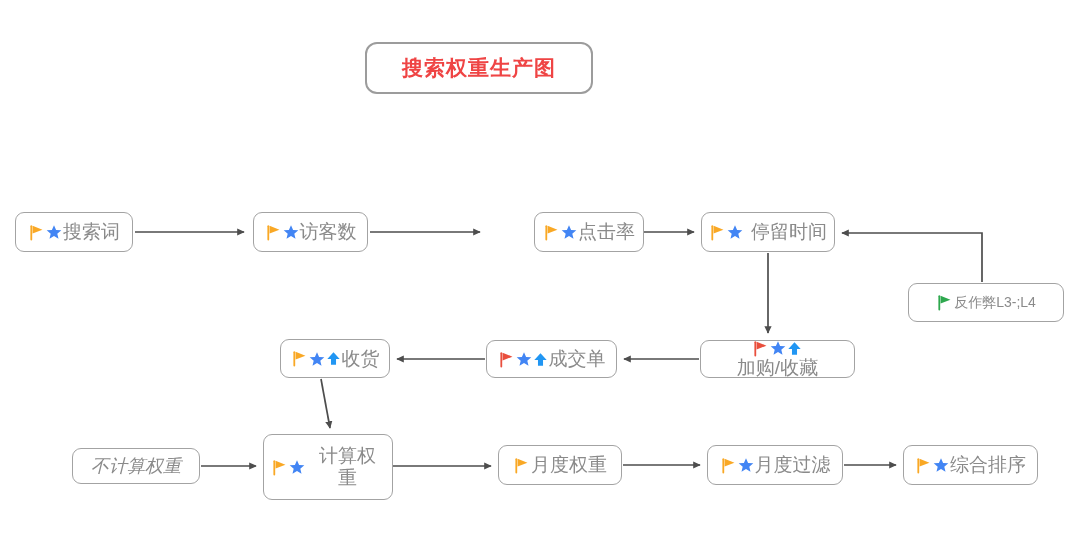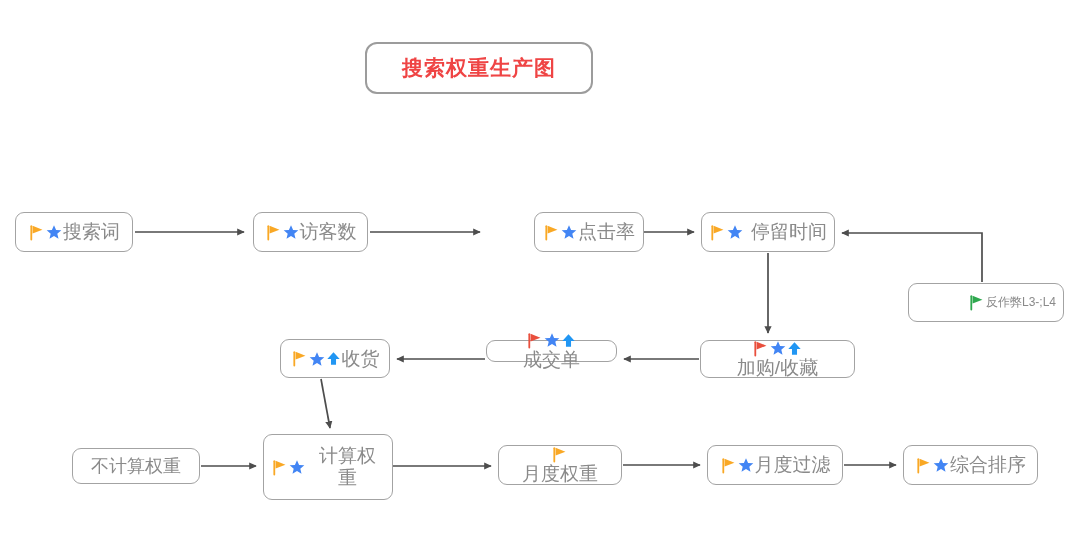--- a/index.html
+++ b/index.html
@@ -123,21 +123,21 @@
         </span>
         <span class="icon">
           <svg width="16" height="16" viewBox="0 0 16 16">
             <polygon points="8,1.2 10.1,5.9 15.3,6.3 11.3,9.7 12.5,14.8 8,12.1 3.5,14.8 4.7,9.7 0.7,6.3 5.9,5.9" fill="#4285F4"></polygon>
           </svg>
         </span>
       </span>
     <span class="label">停留时间</span>
   </div>
 
-  <div class="node" style="left:908px;top:283px;width:156px;height:39px;font-size:12px;justify-content:flex-end;">
+  <div class="node" style="left:908px;top:283px;width:156px;height:39px;font-size:14px;">
     <span class="icons">
         <span class="icon">
           <svg width="17" height="17" viewBox="0 0 16 16">
             <path d="M3.1 2 L3.1 14.6" stroke="#2EA84E" stroke-width="1.7" stroke-linecap="round" fill="none"></path>
             <path d="M4.3 1.6 L13.6 5.3 L4.3 9 Z" fill="#2EA84E"></path>
           </svg>
         </span>
       </span>
     <span class="label">反作弊L3-;L4</span>
   </div>
@@ -157,21 +157,21 @@
         </span>
         <span class="icon">
           <svg width="15" height="15" viewBox="0 0 16 16">
             <polygon points="8,1.3 14.6,8.4 10.7,8.4 10.7,14.6 5.3,14.6 5.3,8.4 1.4,8.4" fill="#2196F3"></polygon>
           </svg>
         </span>
       </span>
     <span class="label">收货</span>
   </div>
 
-  <div class="node" style="left:486px;top:340px;width:131px;height:22px;flex-direction:column;">
+  <div class="node" style="left:486px;top:340px;width:131px;height:38px;">
     <span class="icons">
         <span class="icon">
           <svg width="17" height="17" viewBox="0 0 16 16">
             <path d="M3.1 2 L3.1 14.6" stroke="#E94F3D" stroke-width="1.7" stroke-linecap="round" fill="none"></path>
             <path d="M4.3 1.6 L13.6 5.3 L4.3 9 Z" fill="#E94F3D"></path>
           </svg>
         </span>
         <span class="icon">
           <svg width="16" height="16" viewBox="0 0 16 16">
             <polygon points="8,1.2 10.1,5.9 15.3,6.3 11.3,9.7 12.5,14.8 8,12.1 3.5,14.8 4.7,9.7 0.7,6.3 5.9,5.9" fill="#4285F4"></polygon>
@@ -201,42 +201,42 @@
         </span>
         <span class="icon">
           <svg width="15" height="15" viewBox="0 0 16 16">
             <polygon points="8,1.3 14.6,8.4 10.7,8.4 10.7,14.6 5.3,14.6 5.3,8.4 1.4,8.4" fill="#2196F3"></polygon>
           </svg>
         </span>
       </span>
     <span class="label">加购/收藏</span>
   </div>
 
-  <div class="node" style="left:72px;top:448px;width:128px;height:36px;font-size:18px;">
+  <div class="node" style="left:72px;top:448px;width:128px;height:36px;font-size:18px;font-style:italic;">
     <span class="label">不计算权重</span>
   </div>
 
   <div class="node" style="left:263px;top:434px;width:130px;height:66px;">
     <span class="icons">
         <span class="icon">
           <svg width="17" height="17" viewBox="0 0 16 16">
             <path d="M3.1 2 L3.1 14.6" stroke="#F9A825" stroke-width="1.7" stroke-linecap="round" fill="none"></path>
             <path d="M4.3 1.6 L13.6 5.3 L4.3 9 Z" fill="#F9A825"></path>
           </svg>
         </span>
         <span class="icon">
           <svg width="16" height="16" viewBox="0 0 16 16">
             <polygon points="8,1.2 10.1,5.9 15.3,6.3 11.3,9.7 12.5,14.8 8,12.1 3.5,14.8 4.7,9.7 0.7,6.3 5.9,5.9" fill="#4285F4"></polygon>
           </svg>
         </span>
       </span>
     <span class="label pad">计算权重</span>
   </div>
 
-  <div class="node" style="left:498px;top:445px;width:124px;height:40px;flex-direction:column;">
+  <div class="node" style="left:498px;top:445px;width:124px;height:40px;">
     <span class="icons">
         <span class="icon">
           <svg width="17" height="17" viewBox="0 0 16 16">
             <path d="M3.1 2 L3.1 14.6" stroke="#F9A825" stroke-width="1.7" stroke-linecap="round" fill="none"></path>
             <path d="M4.3 1.6 L13.6 5.3 L4.3 9 Z" fill="#F9A825"></path>
           </svg>
         </span>
       </span>
     <span class="label">月度权重</span>
   </div>

